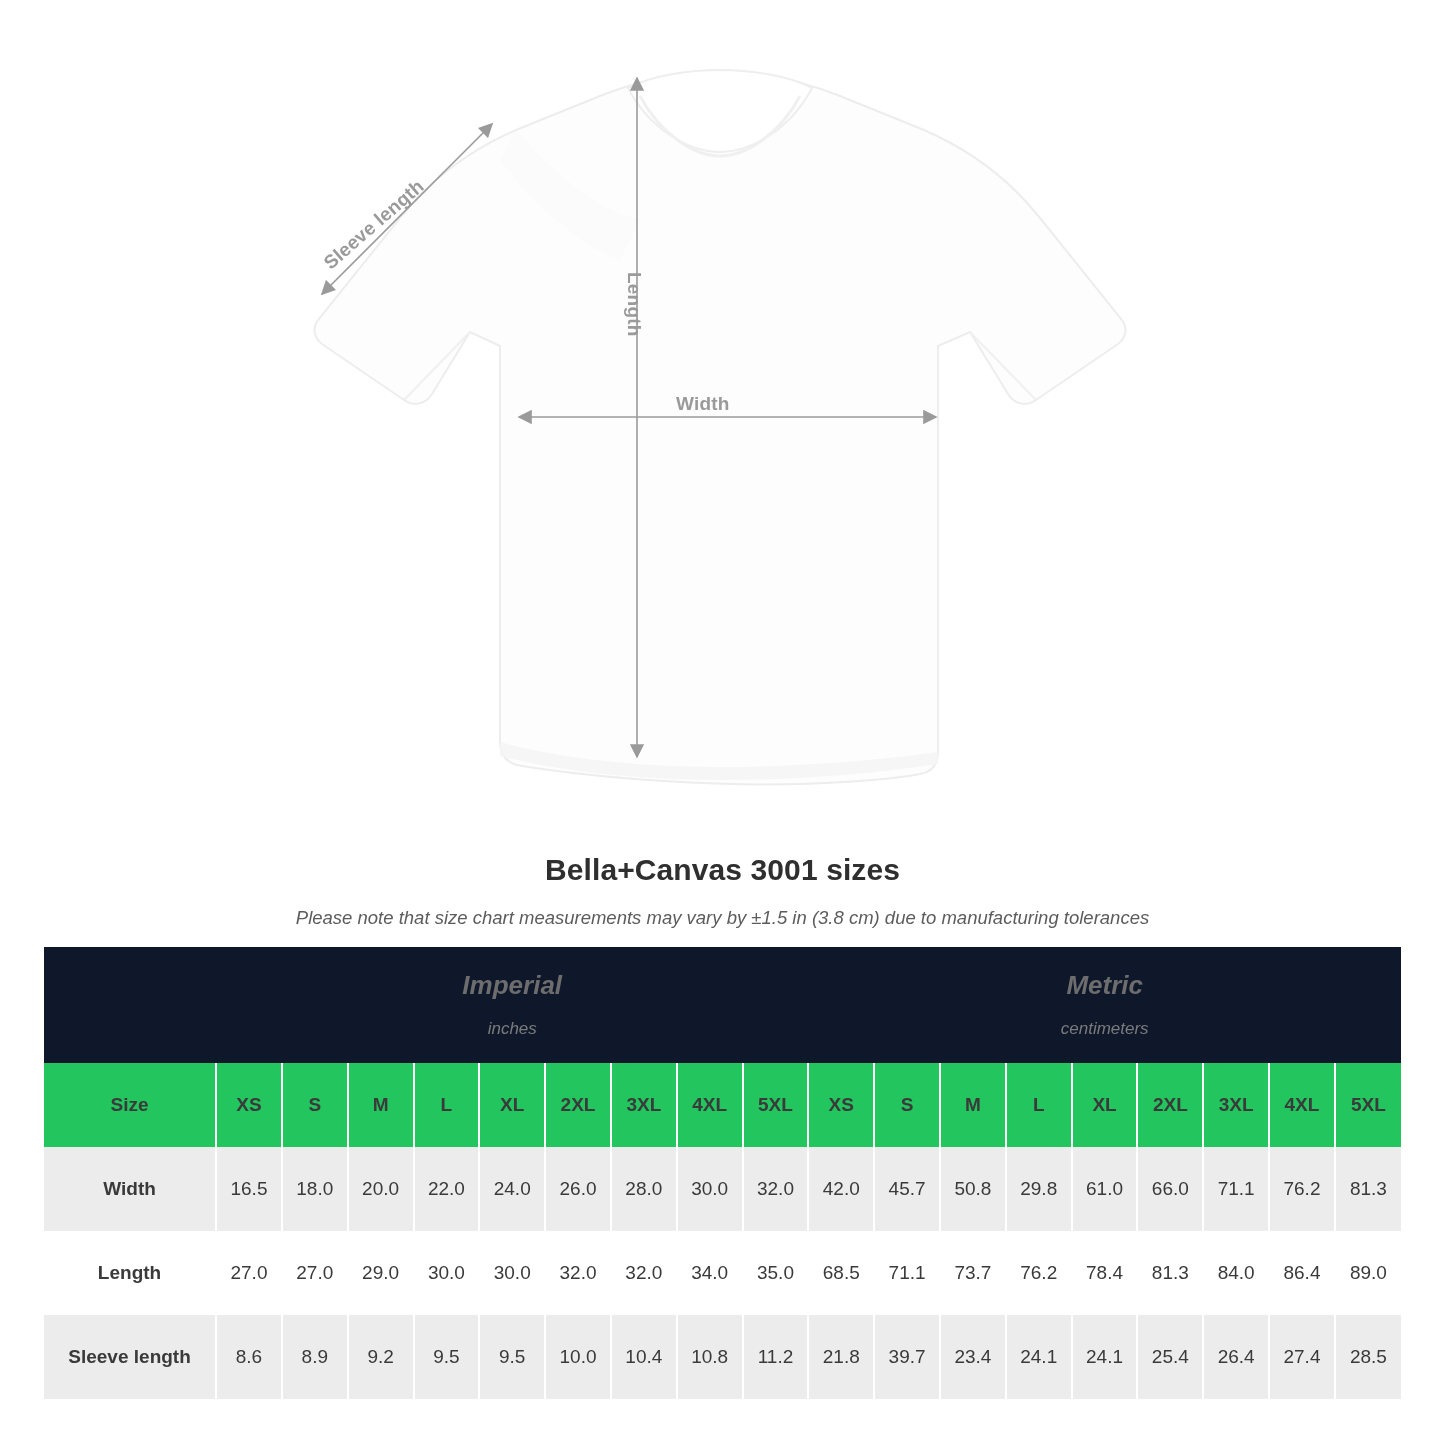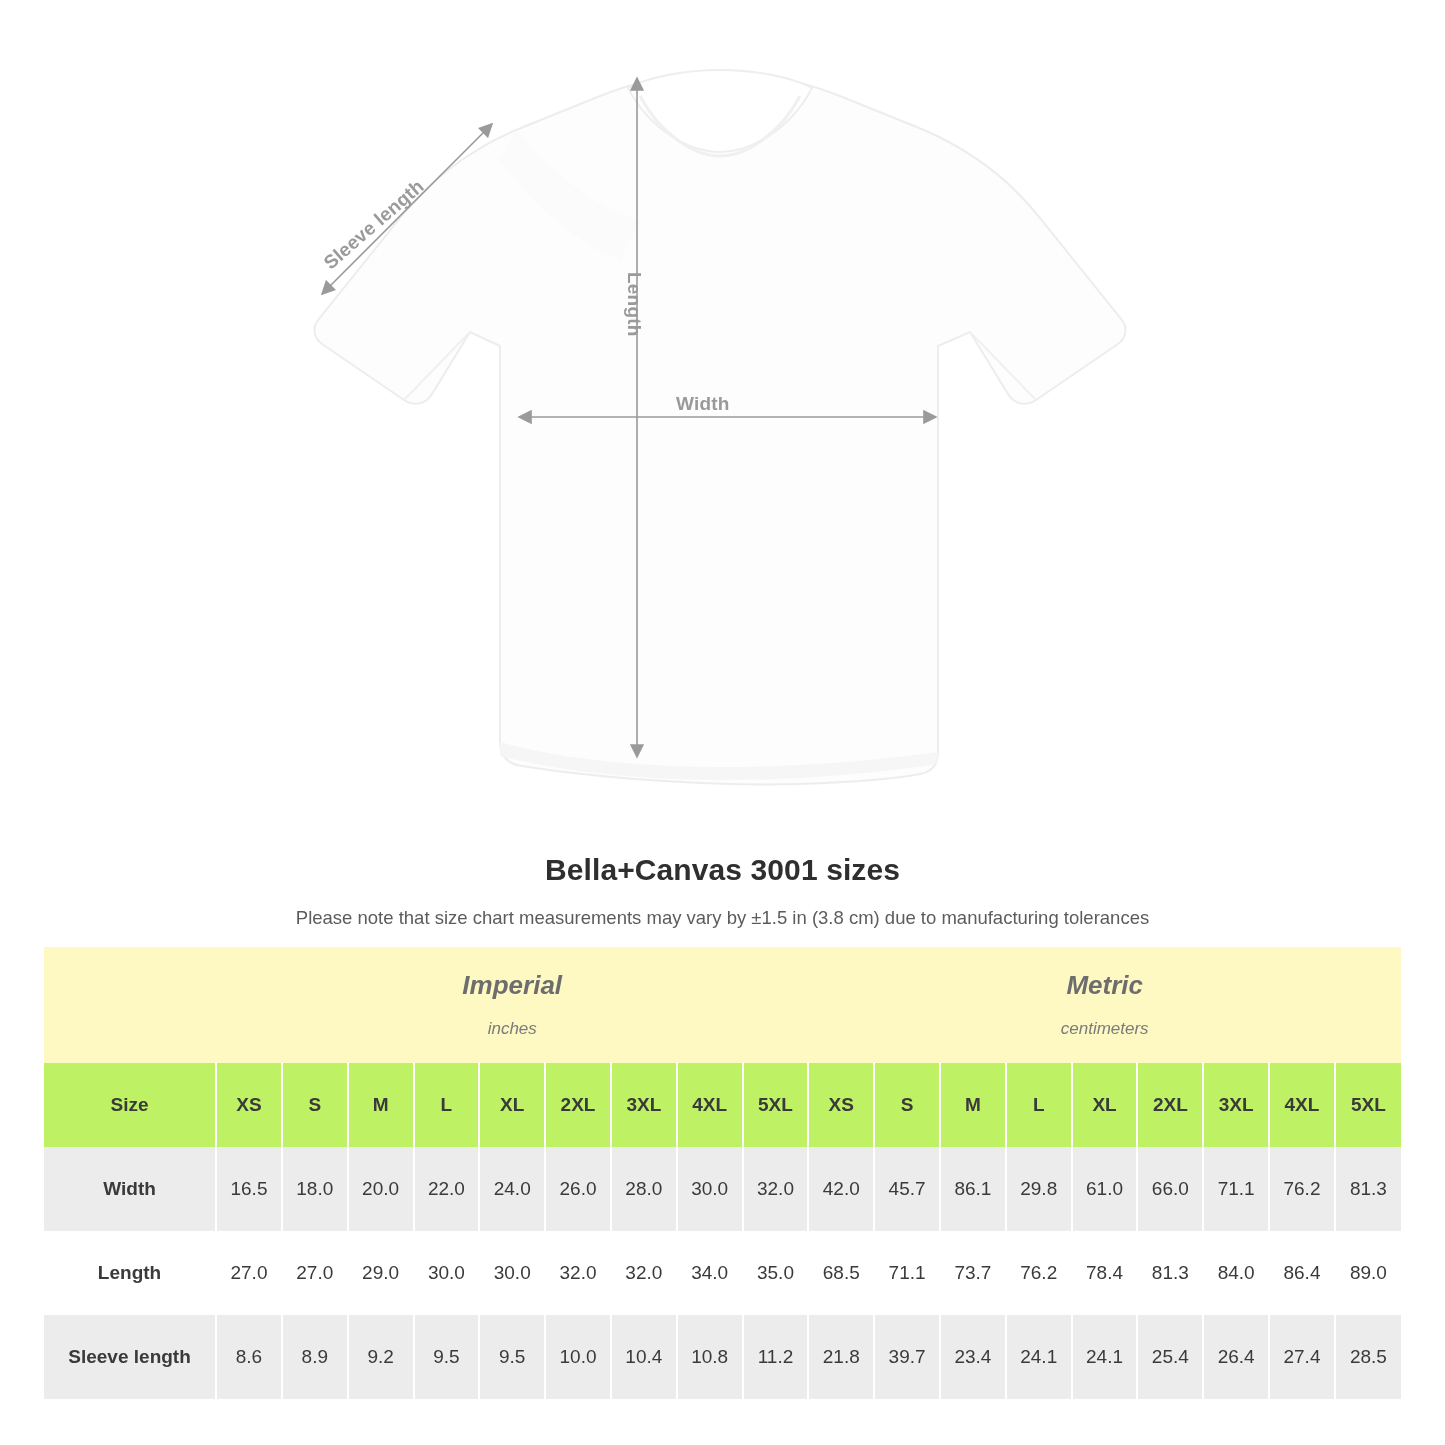--- a/index.html
+++ b/index.html
@@ -65,20 +65,21 @@
     font-size: 30px;
     font-weight: bold;
     color: #2f2f2f;
     margin: 13px;
     padding: 0;
     letter-spacing: 0.1px;
   }
   #chart-note {
     margin: 20px 0 0 0;
     font-size: 18.5px;
+    font-style: italic;
     color: #5c5c5c;
   }
 
   
   #table-wrap {
     position: absolute;
     left: 44px;
     top: 947px;
     width: 1357px;
   }
@@ -88,40 +89,40 @@
     table-layout: fixed;
   }
   td, th {
     padding: 0;
     margin: 0;
     text-align: center;
     vertical-align: middle;
   }
   .unit-head {
     height: 116px;
-    background: #fef9c3;
+    background: #0f172a;
     color: #6d6d6d;
   }
   .unit-head .u-name {
     font-size: 26px;
     font-weight: bold;
     font-style: italic;
     display: block;
     line-height: 1.1;
   }
   .unit-head .u-sub {
     font-size: 17px;
     font-style: italic;
     display: block;
     margin-top: 20px;
     color: #7b7b7b;
   }
   tr.row-head td {
     height: 84px;
-    background: #bef264;
+    background: #22c55e;
     font-size: 19px;
     font-weight: bold;
     color: #3a3a3a;
     text-align: center;
   }
   tr.row-head td.corner {
     font-size: 19px;
     font-weight: bold;
     color: #3a3a3a;
   }
@@ -283,21 +284,21 @@
           <td class="vline">18.0</td>
           <td class="vline">20.0</td>
           <td class="vline">22.0</td>
           <td class="vline">24.0</td>
           <td class="vline">26.0</td>
           <td class="vline">28.0</td>
           <td class="vline">30.0</td>
           <td class="vline">32.0</td>
           <td class="vline">42.0</td>
           <td class="vline">45.7</td>
-          <td class="vline">86.1</td>
+          <td class="vline">50.8</td>
           <td class="vline">29.8</td>
           <td class="vline">61.0</td>
           <td class="vline">66.0</td>
           <td class="vline">71.1</td>
           <td class="vline">76.2</td>
           <td class="vline">81.3</td>
         </tr>
 
         <tr class="data plain">
           <td class="label">Length</td>

